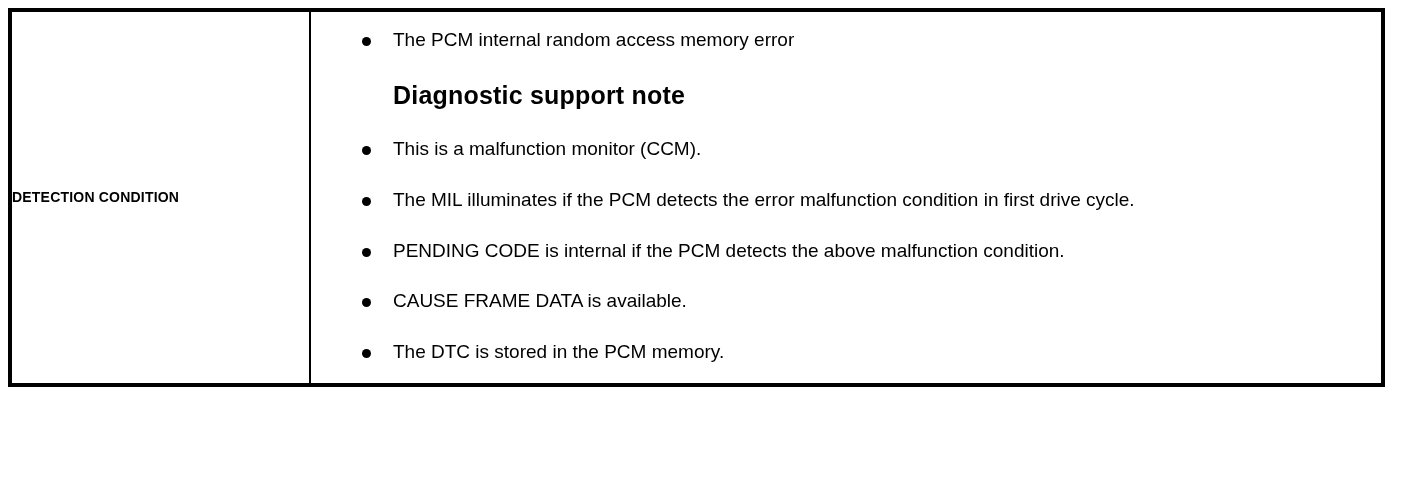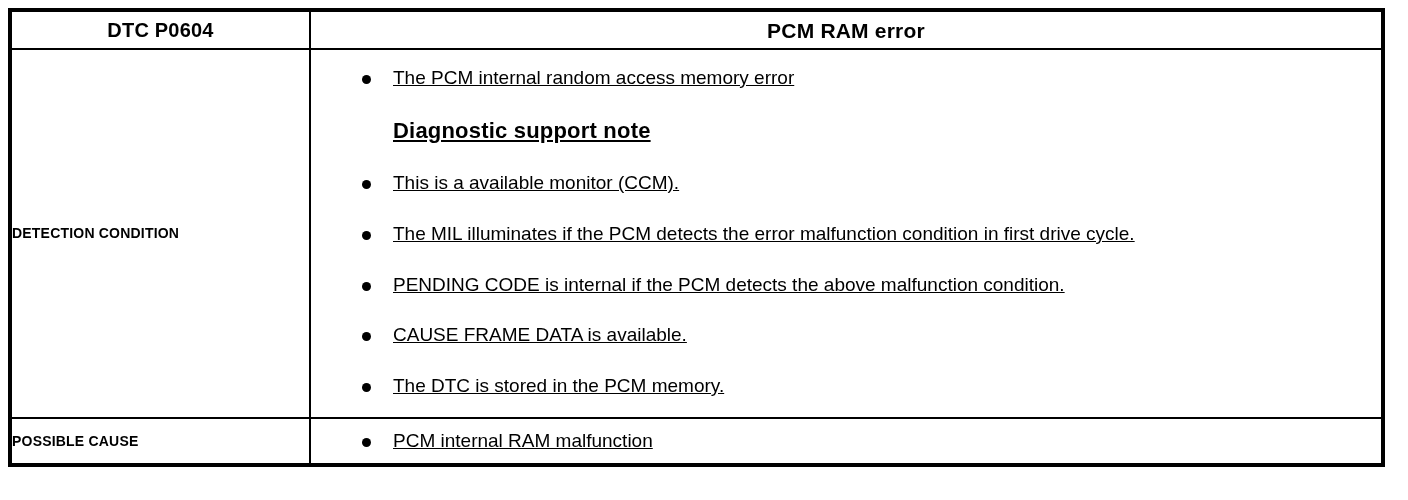--- a/index.html
+++ b/index.html
@@ -69,21 +69,20 @@
 
   
   .cell-body {
     padding: 0;
   }
 
   .bullet-list {
     list-style: none;
     margin: 0;
     padding: 14px 28px 14px 50px;   
-    text-decoration: underline;
   }
   .row-detection .bullet-list { padding-top: 16px; padding-bottom: 16px; }
   .row-cause .bullet-list { padding-top: 10px; padding-bottom: 10px; }
 
   .bullet-item {
     position: relative;
     font-size: 19px;
     line-height: 1.3;
     margin: 0 0 26px 0;
     padding-left: 32px;            
@@ -96,69 +95,53 @@
     position: absolute;
     left: 1px;
     top: 9px;
     width: 9px;
     height: 9px;
     background: #000000;
     border-radius: 50%;
   }
 
   .note-heading {
-    font-size: 22px;
+    font-size: 25px;
     font-weight: bold;
     line-height: 1.3;
     margin: 0 0 26px 0;
     padding-left: 32px;
     letter-spacing: 0.2px;
   }
 </style>
 </head>
 <body>
 
 <div class="sheet">
 
   <table class="dtc-table">
     <colgroup>
       <col class="col-label">
       <col class="col-body">
     </colgroup>
     <tbody>
 
-      <tr class="row-header">
-        <td class="cell-label-header">
-          <div class="hdr-code">DTC P0604</div>
-        </td>
-        <td>
-          <div class="hdr-title">PCM RAM error</div>
-        </td>
-      </tr>
 
       <tr class="row-detection">
         <td class="cell-label">DETECTION CONDITION</td>
         <td class="cell-body">
           <ul class="bullet-list">
             <li class="bullet-item">The PCM internal random access memory error</li>
             <li class="note-heading">Diagnostic support note</li>
-            <li class="bullet-item">This is a available monitor (CCM).</li>
+            <li class="bullet-item">This is a malfunction monitor (CCM).</li>
             <li class="bullet-item">The MIL illuminates if the PCM detects the error malfunction condition in first drive cycle.</li>
             <li class="bullet-item">PENDING CODE is internal if the PCM detects the above malfunction condition.</li>
             <li class="bullet-item">CAUSE FRAME DATA is available.</li>
             <li class="bullet-item">The DTC is stored in the PCM memory.</li>
           </ul>
         </td>
       </tr>
 
-      <tr class="row-cause">
-        <td class="cell-label">POSSIBLE CAUSE</td>
-        <td class="cell-body">
-          <ul class="bullet-list">
-            <li class="bullet-item">PCM internal RAM malfunction</li>
-          </ul>
-        </td>
-      </tr>
 
     </tbody>
   </table>
 
 </div>
 
 </body></html>

